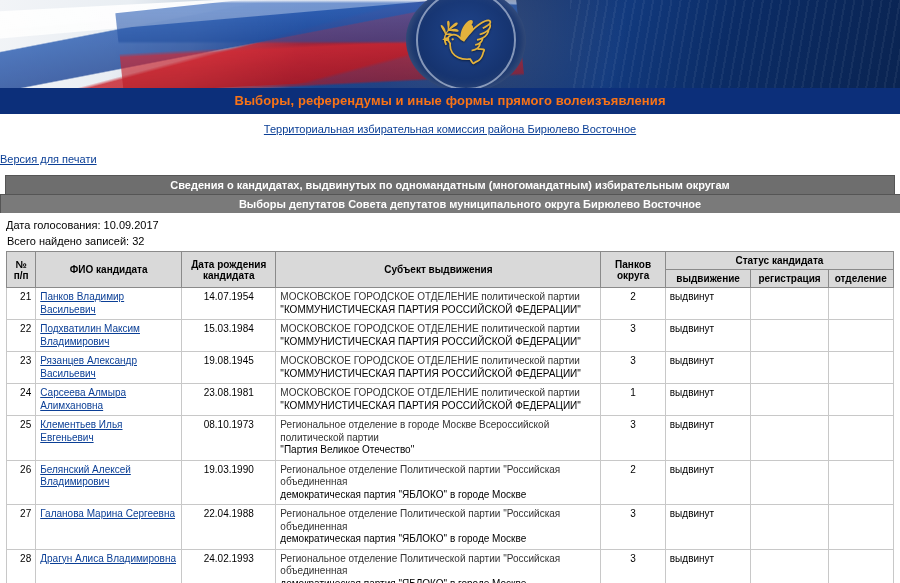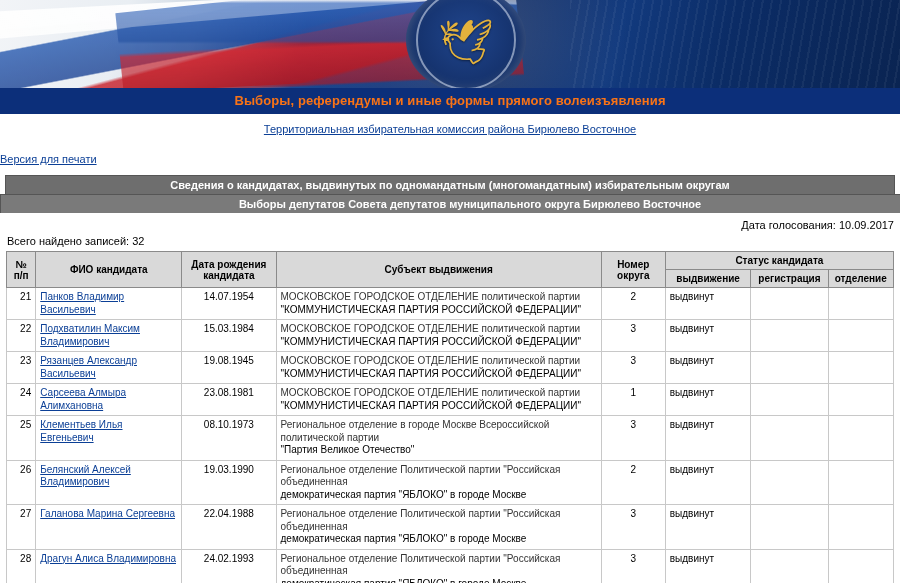--- a/index.html
+++ b/index.html
@@ -136,21 +136,21 @@
   }
   .greybar.second {
     background: #7a7a7a;
     padding-left: 25px;
   }
   .greybar-wrap { margin-top: 10px; border-radius: 7px; }
 
   .votedate {
     width: 888px;
     margin: 0 auto;
-    text-align: right;
+    text-align: left;
     font-size: 11px;
     padding: 6px 0 4px 0;
   }
   .found {
     width: 888px;
     margin: 0 auto;
     font-size: 11px;
     padding: 0 0 4px 2px;
   }
 
@@ -228,21 +228,21 @@
 
 <table class="cand">
   <thead>
     <tr>
       <th rowspan="2">
         <span>№<br>п/п</span>
       </th>
       <th rowspan="2">ФИО кандидата</th>
       <th rowspan="2">Дата рождения кандидата</th>
       <th rowspan="2">Субъект выдвижения</th>
-      <th rowspan="2">Номер округа</th>
+      <th rowspan="2">Панков округа</th>
       <th colspan="3">Статус кандидата</th>
     </tr>
     <tr>
       <th class="sub-th">выдвижение</th>
       <th class="sub-th">регистрация</th>
       <th class="sub-th">отделение</th>
     </tr>
   </thead>
   <tbody>
       <tr>

